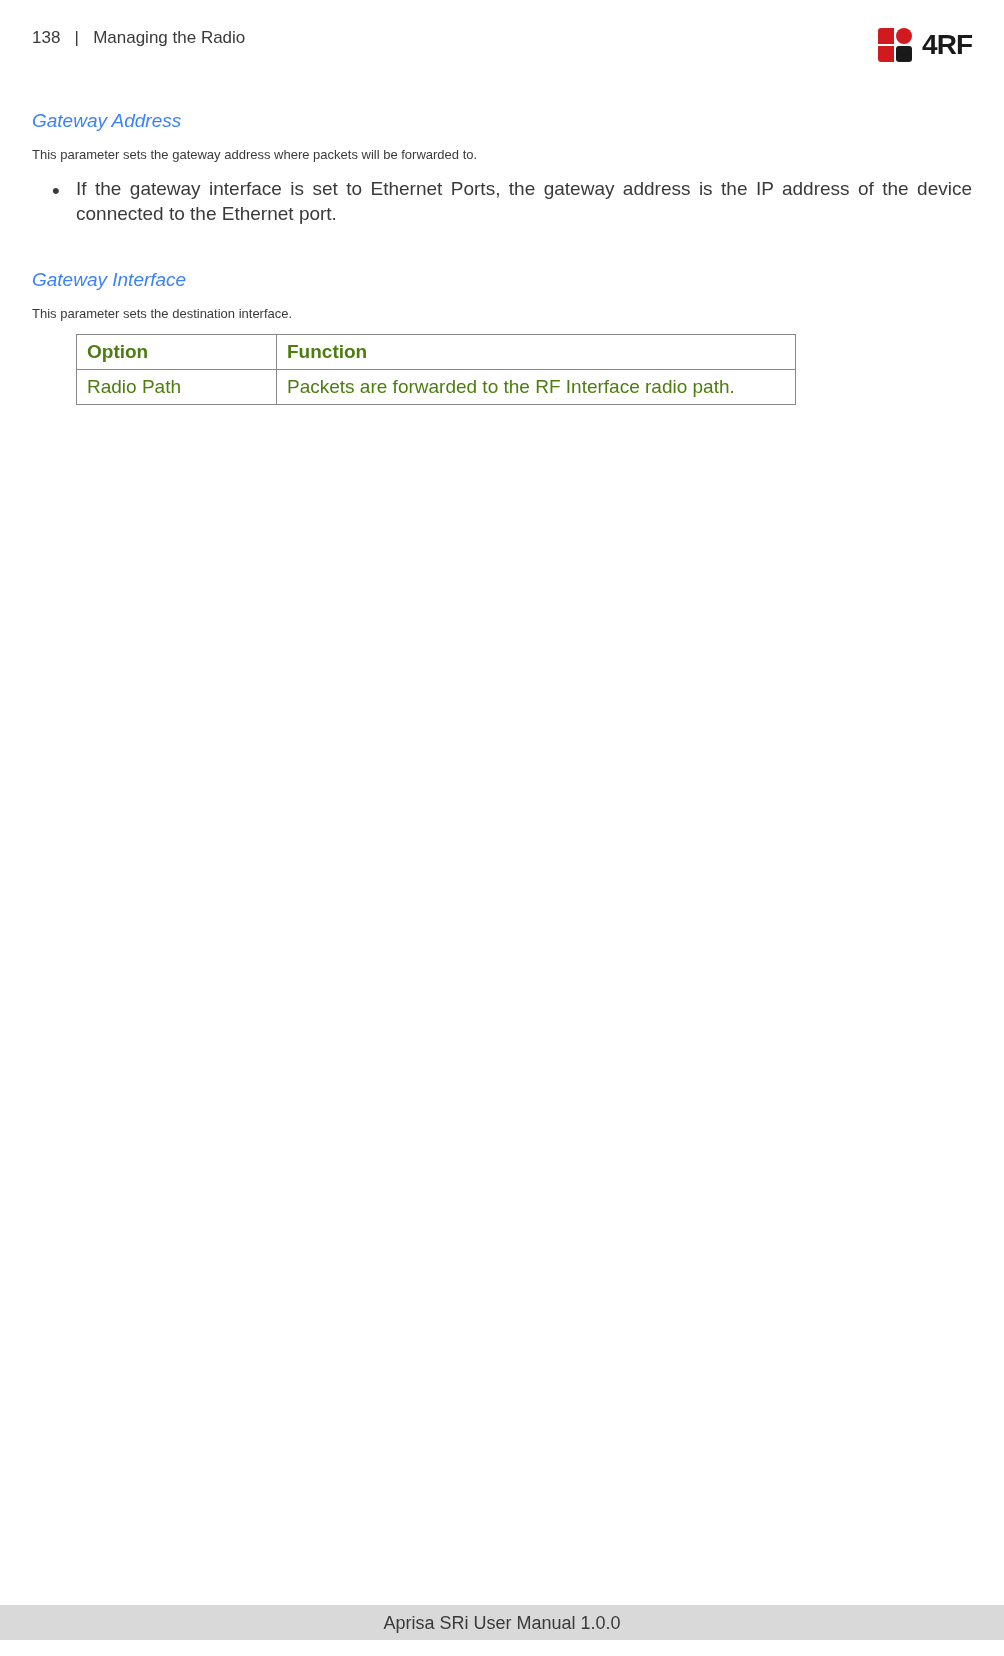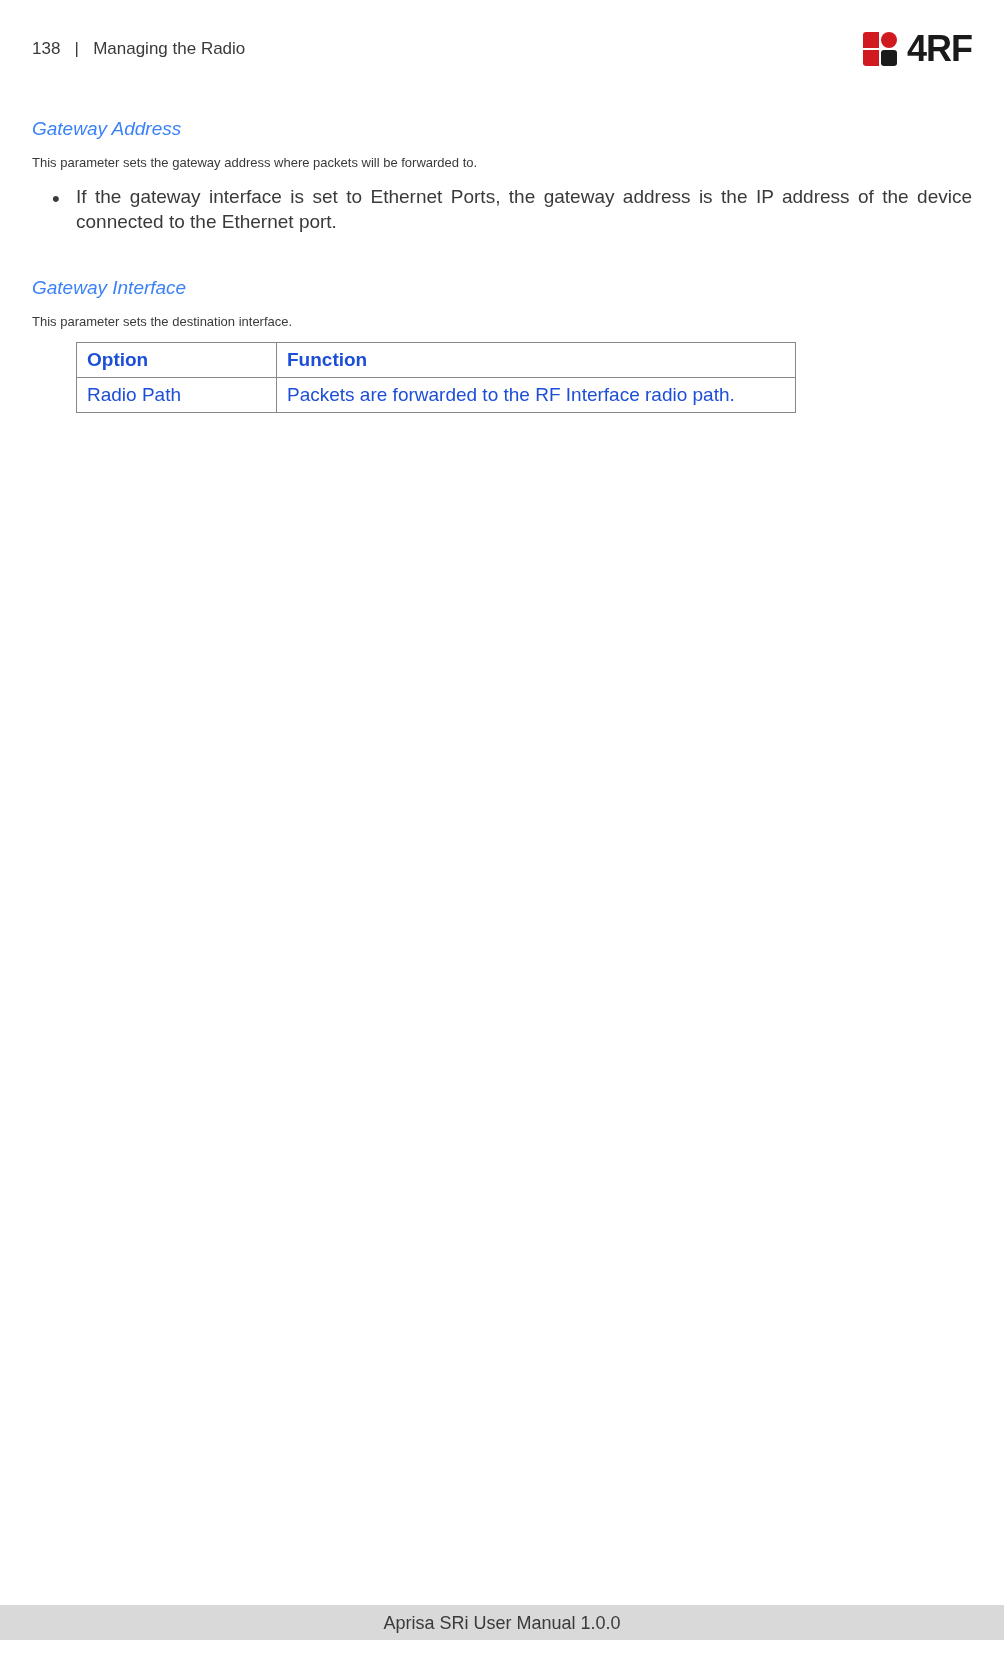--- a/index.html
+++ b/index.html
@@ -10,21 +10,20 @@
       background: #fff;
       position: relative;
       color: #3a3a3a;
     }
     .page {
       padding: 28px 32px 0 32px;
     }
     .header {
       display: flex;
       justify-content: space-between;
-      align-items: center;
       margin-bottom: 48px;
     }
     .header-left {
       font-size: 17px;
       color: #3a3a3a;
     }
     .logo {
       display: flex;
       align-items: center;
       gap: 4px;
@@ -34,21 +33,21 @@
       grid-template-columns: 16px 16px;
       grid-template-rows: 16px 16px;
       gap: 2px;
     }
     .shape { width: 16px; height: 16px; }
     .s1 { background: #d11920; border-radius: 3px 0 0 0; }
     .s2 { background: #d11920; border-radius: 50%; }
     .s3 { background: #d11920; border-radius: 0 0 0 3px; }
     .s4 { background: #1a1a1a; border-radius: 3px; }
     .logo-text {
-      font-size: 36px;
+      font-size: 28px;
       font-weight: 600;
       color: #1a1a1a;
       margin-left: 6px;
       letter-spacing: -1px;
     }
     h3.italic {
       font-style: italic;
       font-weight: 400;
       font-size: 19px;
       color: #3b82f6;
@@ -84,21 +83,21 @@
       border-collapse: collapse;
       margin-left: 44px;
       margin-top: 6px;
       width: 720px;
     }
     table.opt th, table.opt td {
       border: 1px solid #888;
       padding: 6px 10px;
       font-size: 19px;
       text-align: left;
-      color: #1d4ed8;
+      color: #4d7c0f;
     }
     table.opt th {
       font-weight: 700;
       background: #fff;
     }
     .footer {
       position: absolute;
       bottom: 16px;
       left: 0;
       width: 100%;

